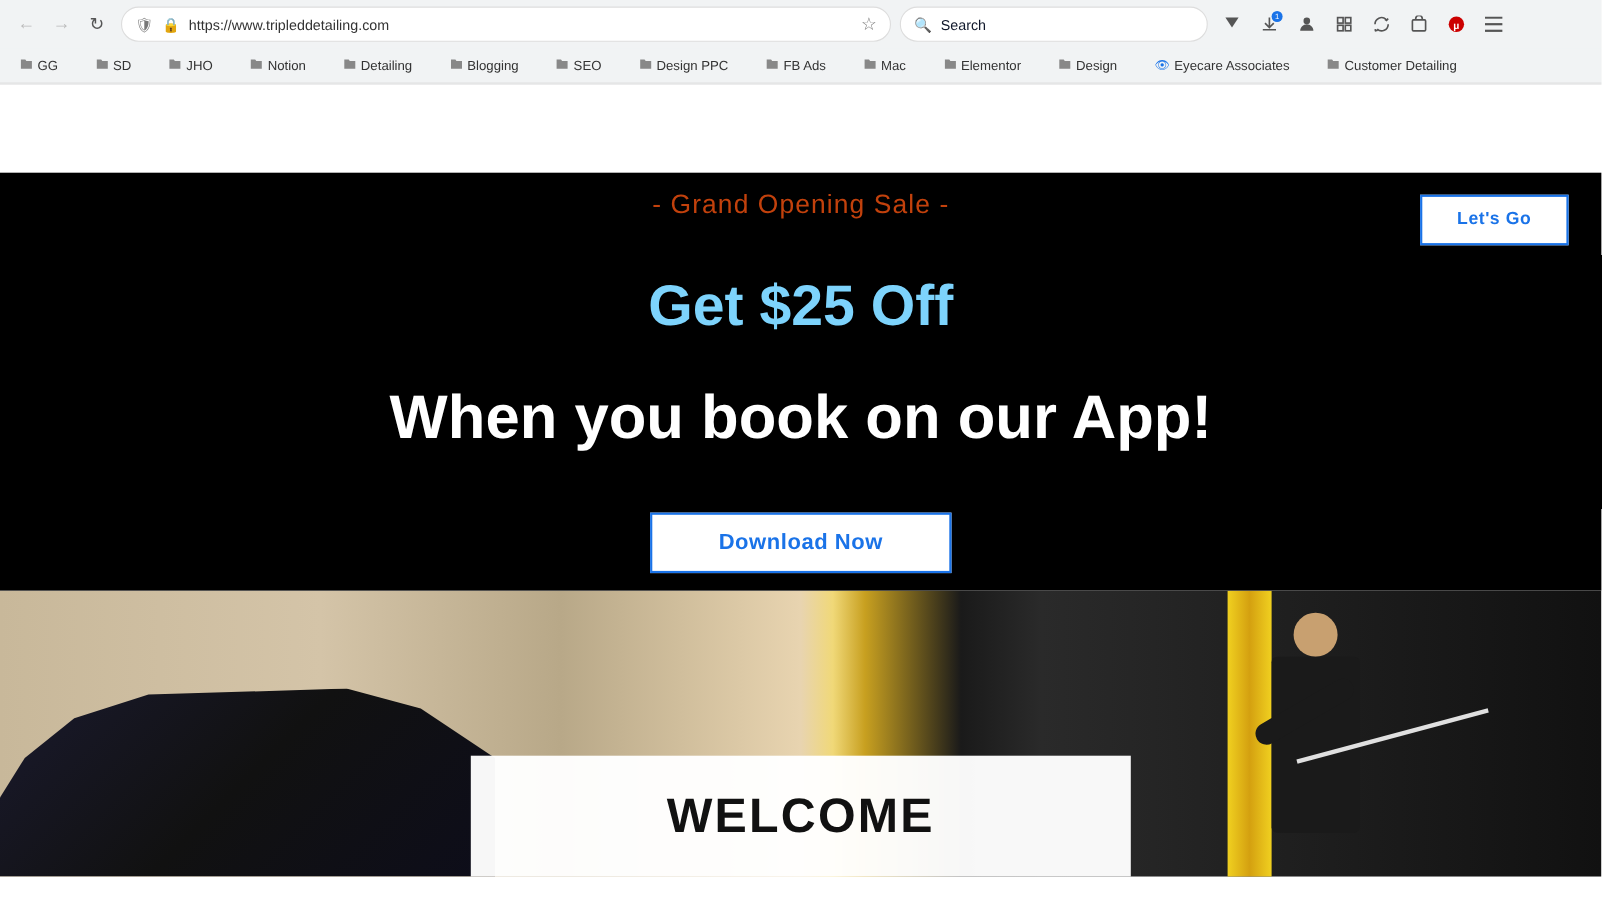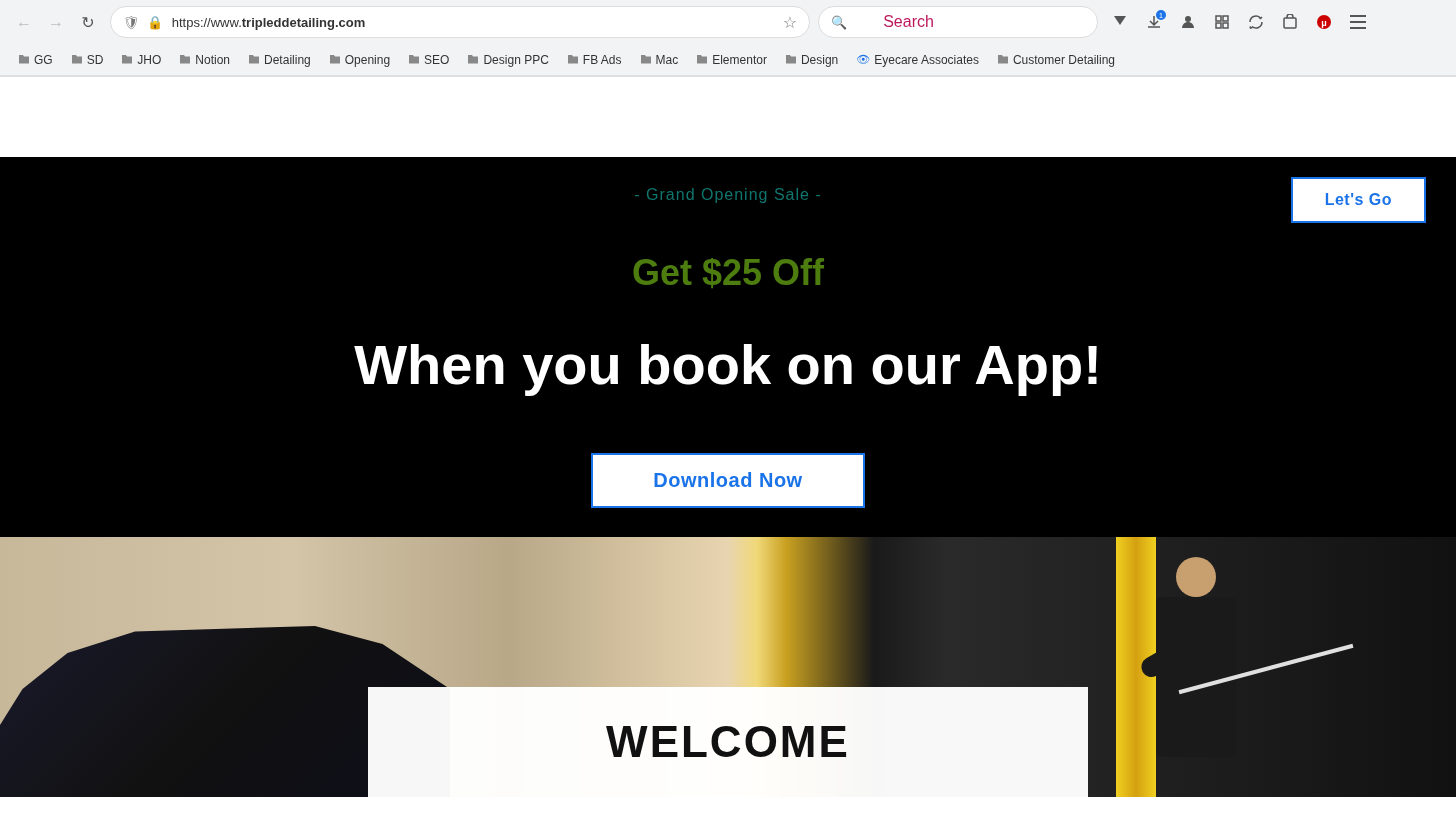--- a/index.html
+++ b/index.html
@@ -59,21 +59,21 @@
       font-size: 13px;
     }
 
     .address-text {
       font-size: 13px;
       color: #333;
       flex: 1;
     }
 
     .address-text span {
-      font-weight: bold;
+      font-weight: normal;
       color: #333;
     }
 
     .star-btn {
       background: none;
       border: none;
       cursor: pointer;
       color: #777;
       font-size: 16px;
     }
@@ -89,23 +89,22 @@
       height: 32px;
       width: 280px;
     }
 
     .search-icon-svg {
       color: #777;
       font-size: 13px;
     }
 
     .search-text {
-      font-size: 16px;
-      color: #be185d;
-      margin-left: 28px;
+      font-size: 13px;
+      color: #0f172a;
     }
 
     .toolbar-right {
       display: flex;
       align-items: center;
       gap: 6px;
     }
 
     .toolbar-icon-btn {
       width: 28px;
@@ -135,21 +134,21 @@
       display: flex;
       align-items: center;
       justify-content: center;
     }
 
     
     .bookmarks-bar {
       display: flex;
       align-items: center;
       padding: 2px 10px;
-      gap: 2px;
+      gap: 18px;
       height: 32px;
       background: #f1f3f4;
       border-bottom: 1px solid #e0e0e0;
       overflow: hidden;
     }
 
     .bookmark-item {
       display: flex;
       align-items: center;
       gap: 4px;
@@ -193,30 +192,30 @@
       border: 2px solid #1a73e8;
       color: #1a73e8;
       padding: 12px 32px;
       font-size: 16px;
       font-weight: 600;
       cursor: pointer;
       letter-spacing: 0.5px;
     }
 
     .hero-subtitle {
-      color: #0f766e;
-      font-size: 16px;
+      color: #c2410c;
+      font-size: 24px;
       font-weight: 400;
       margin-bottom: 16px;
       letter-spacing: 1px;
     }
 
     .hero-title-main {
-      color: #4d7c0f;
-      font-size: 36px;
+      color: #7dd3fc;
+      font-size: 52px;
       font-weight: 800;
       text-align: center;
       line-height: 1.1;
       margin-bottom: 8px;
     }
 
     .hero-title-sub {
       color: #fff;
       font-size: 56px;
       font-weight: 800;
@@ -276,21 +275,21 @@
       border-radius: 20px 20px 0 0;
       clip-path: polygon(0 60%, 5% 40%, 15% 20%, 30% 8%, 70% 5%, 85% 15%, 100% 40%, 100% 100%, 0 100%);
     }
 
     
     .welcome-card {
       position: absolute;
       bottom: 0;
       left: 50%;
       transform: translateX(-50%);
-      width: 720px;
+      width: 600px;
       background: rgba(255, 255, 255, 0.97);
       padding: 30px 35px;
       text-align: center;
     }
 
     .welcome-title {
       font-size: 44px;
       font-weight: 900;
       color: #111;
       letter-spacing: 2px;
@@ -477,21 +476,21 @@
           </svg>
       </span>
       <span>Detailing</span>
     </div>
     <div class="bookmark-item">
       <span class="bookmark-icon">
         <svg width="12" height="12" viewBox="0 0 12 12" fill="none">
             <path d="M1 2h4l1 1.5h5v7H1z" fill="#888"></path>
           </svg>
       </span>
-      <span>Opening</span>
+      <span>Blogging</span>
     </div>
     <div class="bookmark-item">
       <span class="bookmark-icon">
         <svg width="12" height="12" viewBox="0 0 12 12" fill="none">
             <path d="M1 2h4l1 1.5h5v7H1z" fill="#888"></path>
           </svg>
       </span>
       <span>SEO</span>
     </div>
     <div class="bookmark-item">

